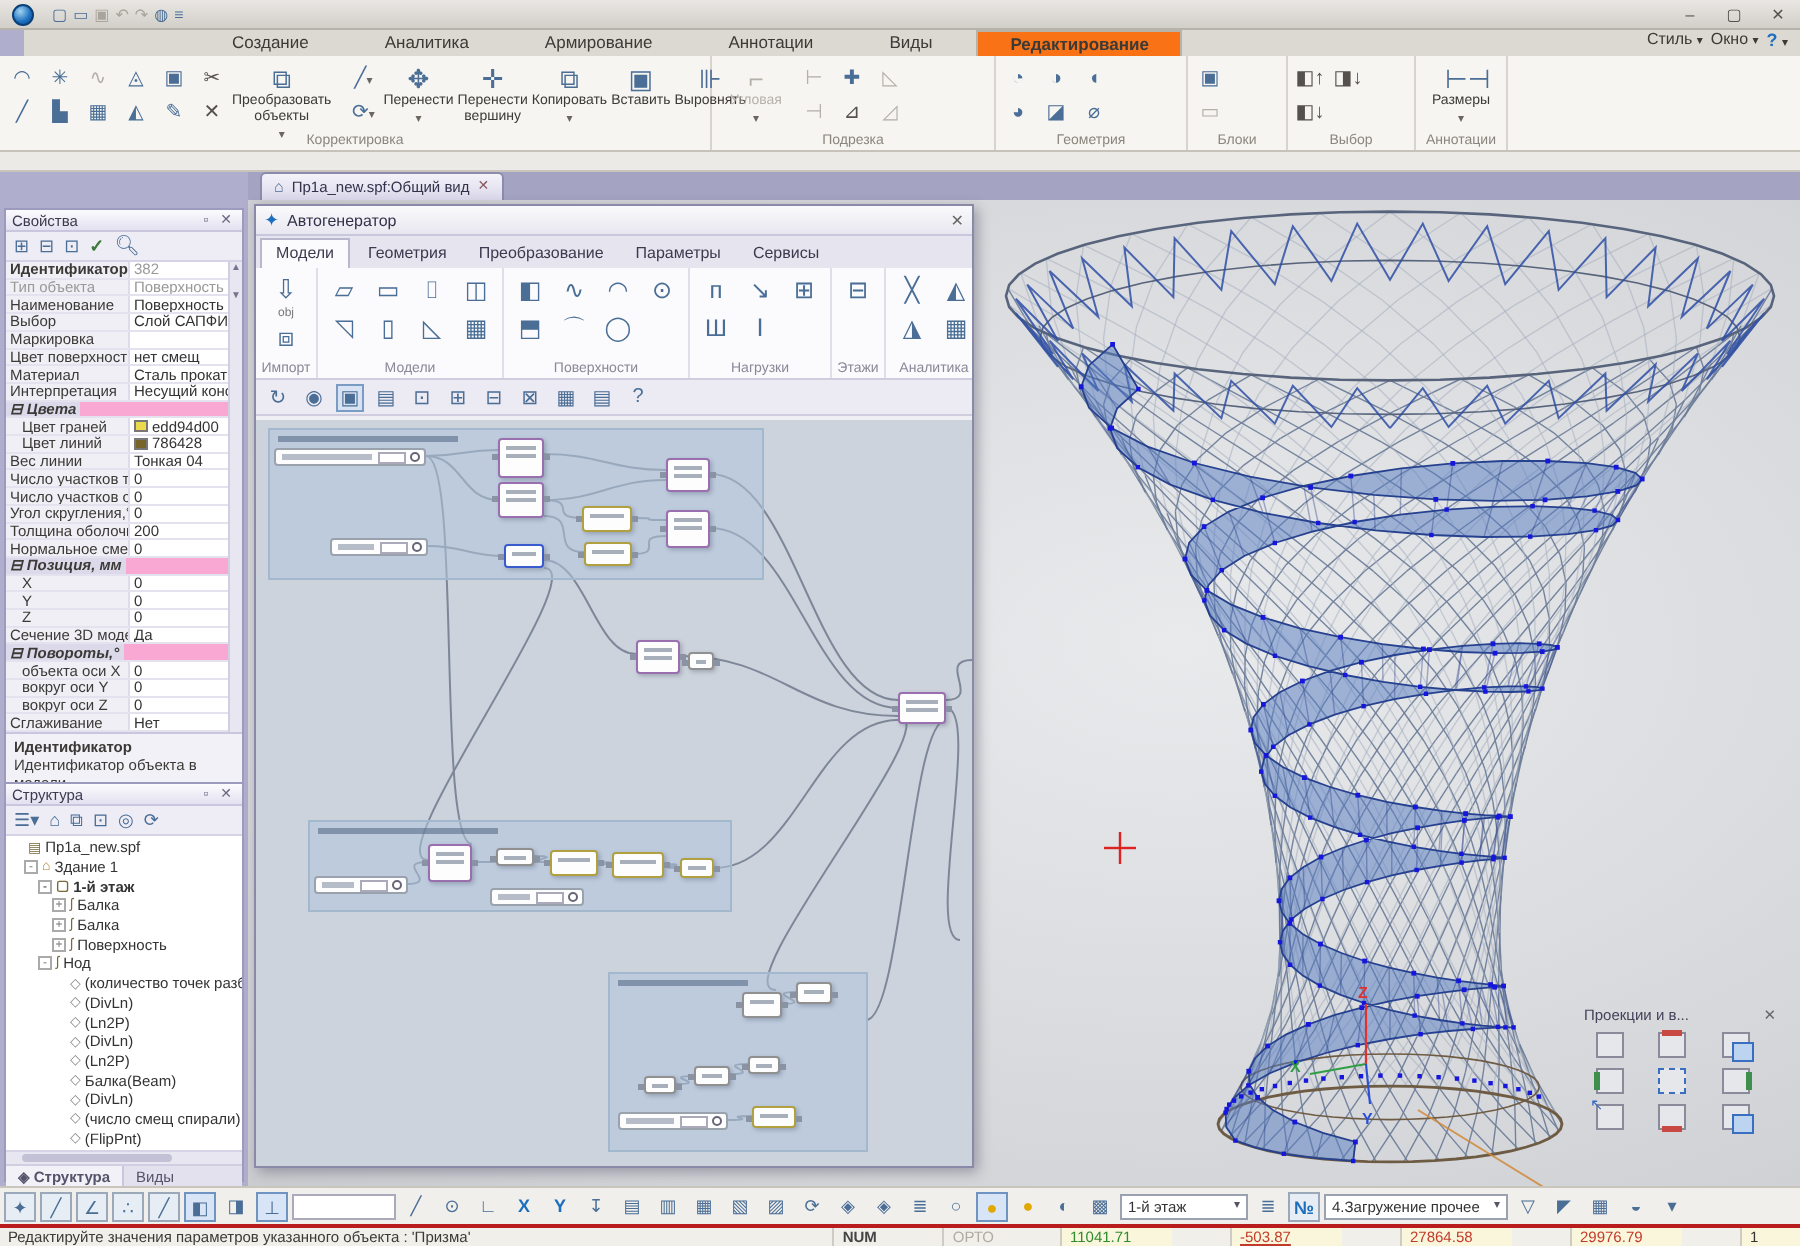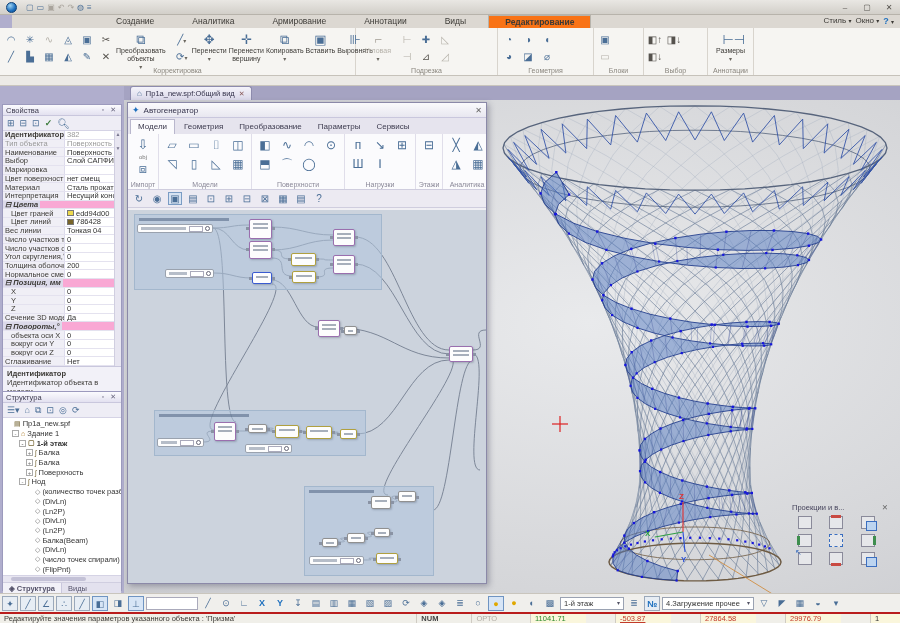--- a/index.html
+++ b/index.html
@@ -534,21 +534,21 @@
             <span>Балка(Beam)</span>
           </div>
           <div class="titem" style="padding-left: 23px;">
             <span class="tw none"></span>
             <span class="ticn" style="color: rgb(136, 136, 136);">◇</span>
             <span>(DivLn)</span>
           </div>
           <div class="titem" style="padding-left: 23px;">
             <span class="tw none"></span>
             <span class="ticn" style="color: rgb(136, 136, 136);">◇</span>
-            <span>(число точек спирали)</span>
+            <span>(число смещ спирали)</span>
           </div>
           <div class="titem" style="padding-left: 23px;">
             <span class="tw none"></span>
             <span class="ticn" style="color: rgb(136, 136, 136);">◇</span>
             <span>(FlipPnt)</span>
           </div>
         </div>
       <div class="hscroll">
           <i></i>
         </div>

